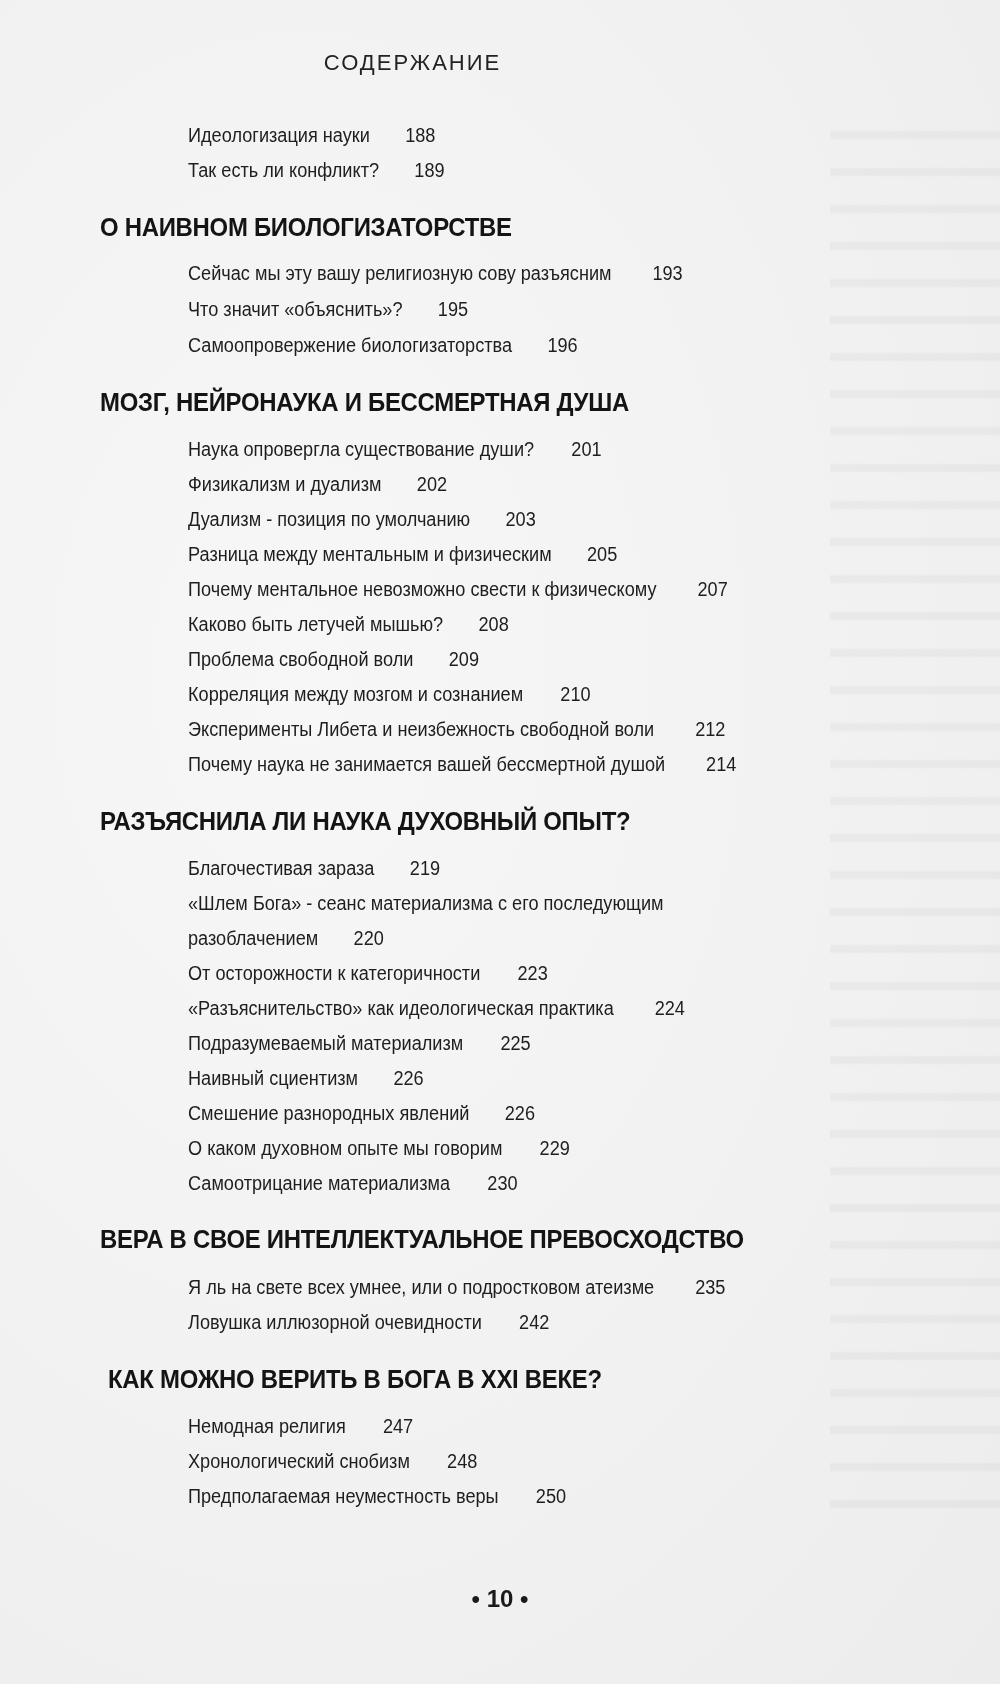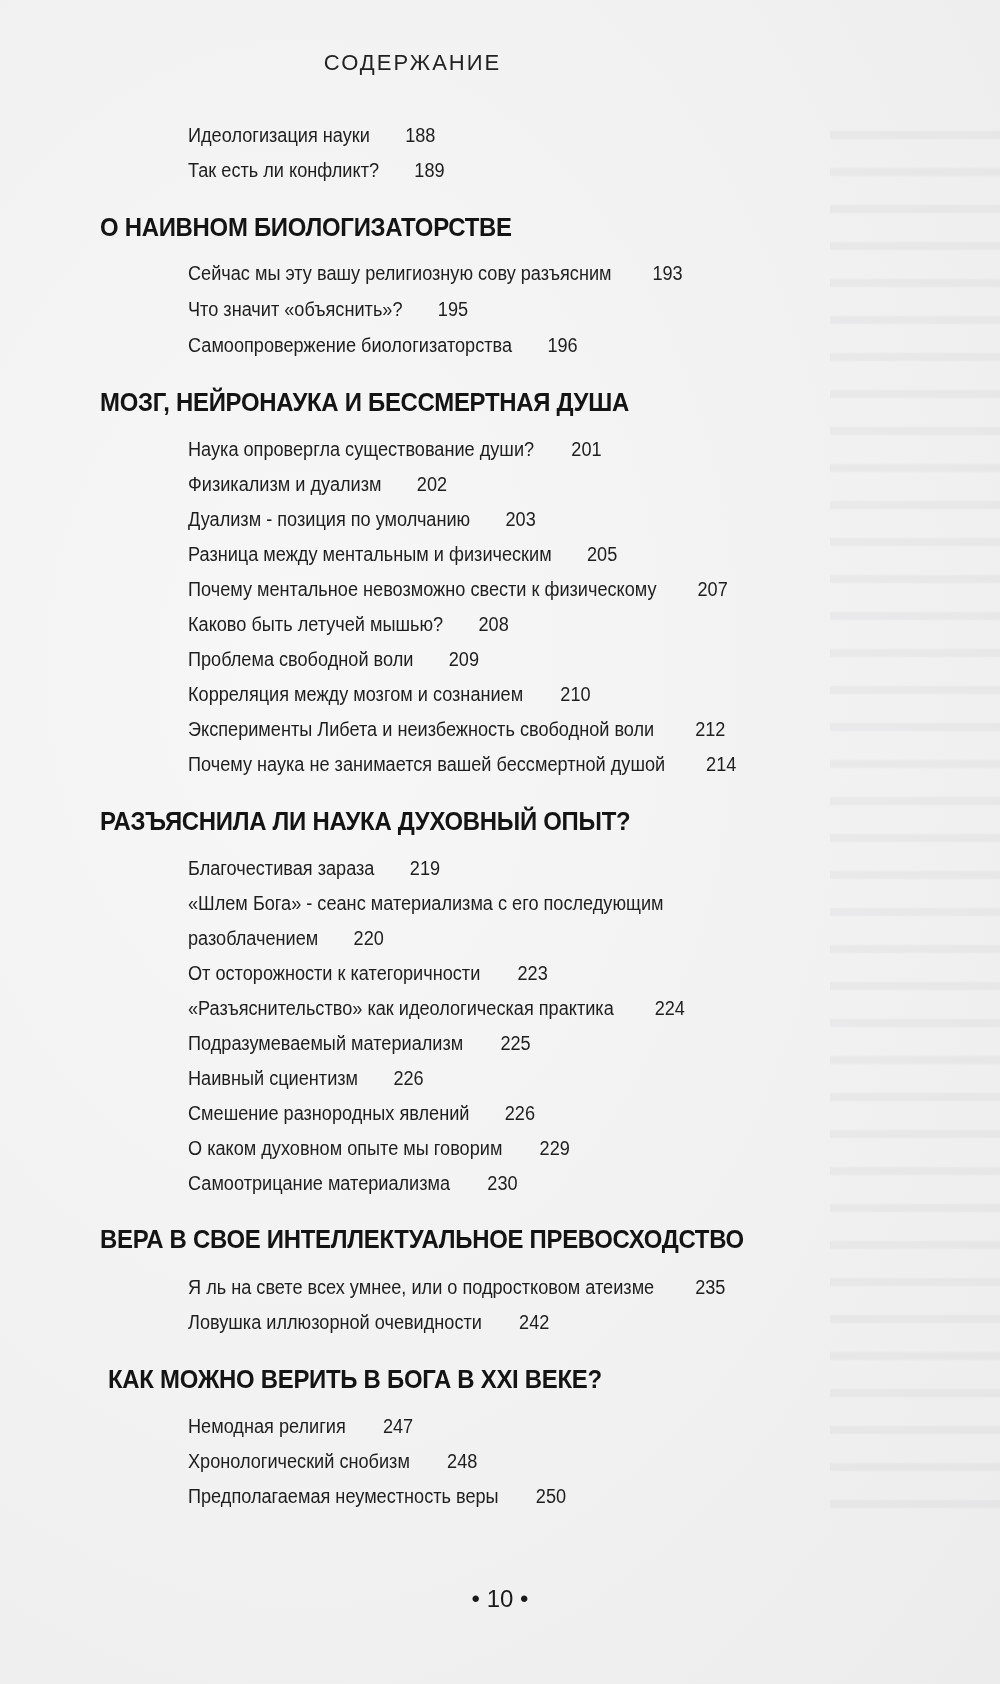--- a/index.html
+++ b/index.html
@@ -79,21 +79,21 @@
     .entry .page-num {
       display: inline-block;
     }
     .folio {
       position: absolute;
       top: 1585px;
       left: 0;
       width: 1000px;
       text-align: center;
       font-size: 24px;
-      font-weight: normal;
+      font-weight: bold;
       color: #1a1a1a;
     }
   </style>
 </head>
 <body>
 
 <div class="page">
   <div class="bleed"></div>
 
   <div class="running-head">СОДЕРЖАНИЕ</div>

